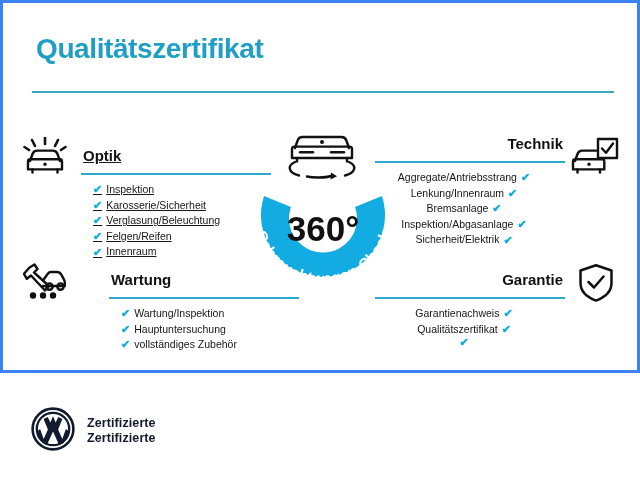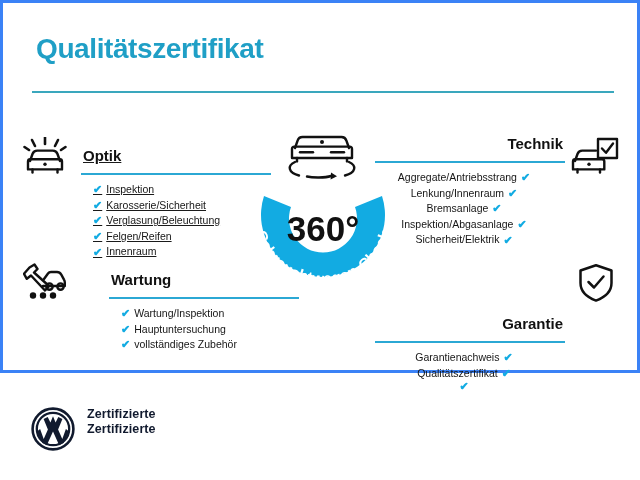--- a/index.html
+++ b/index.html
@@ -96,21 +96,21 @@
   
   .col-right .sec-title { text-align: right; padding-right: 2px; }
   .col-right .sec-rule { left: auto; right: 0; }
   .col-right .item { justify-content: center; }
   .col-right .items { padding-right: 12px; }
 
   
   #sec-optik    { left: 78px;  top: 144px; width: 190px; text-decoration: underline; }
   #sec-wartung  { left: 78px;  top: 268px; width: 190px; margin-left: 28px; }
   #sec-technik  { left: 372px; top: 132px; width: 190px; }
-  #sec-garantie { left: 372px; top: 268px; width: 190px; margin-top: 44px; }
+  #sec-garantie { left: 372px; top: 268px; width: 190px; }
 
   #sec-optik .sec-rule, #sec-wartung .sec-rule { width: 190px; }
   #sec-technik .sec-rule, #sec-garantie .sec-rule { width: 190px; }
 
   
   .icon-box {
     position: absolute;
   }
   #icon-optik    { left: 20px;  top: 134px; }
   #icon-wartung  { left: 20px;  top: 258px; }
@@ -126,20 +126,21 @@
     height: 200px;
   }
   .badge svg { display: block; }
 
   
   .footer {
     position: absolute;
     left: 28px;
     top: 404px;
     display: flex;
+    align-items: center;
     gap: 12px;
   }
   .footer-text {
     font-size: 12.5px;
     font-weight: bold;
     color: #111a2e;
     line-height: 15px;
     letter-spacing: 0.1px;
   }
 </style>

